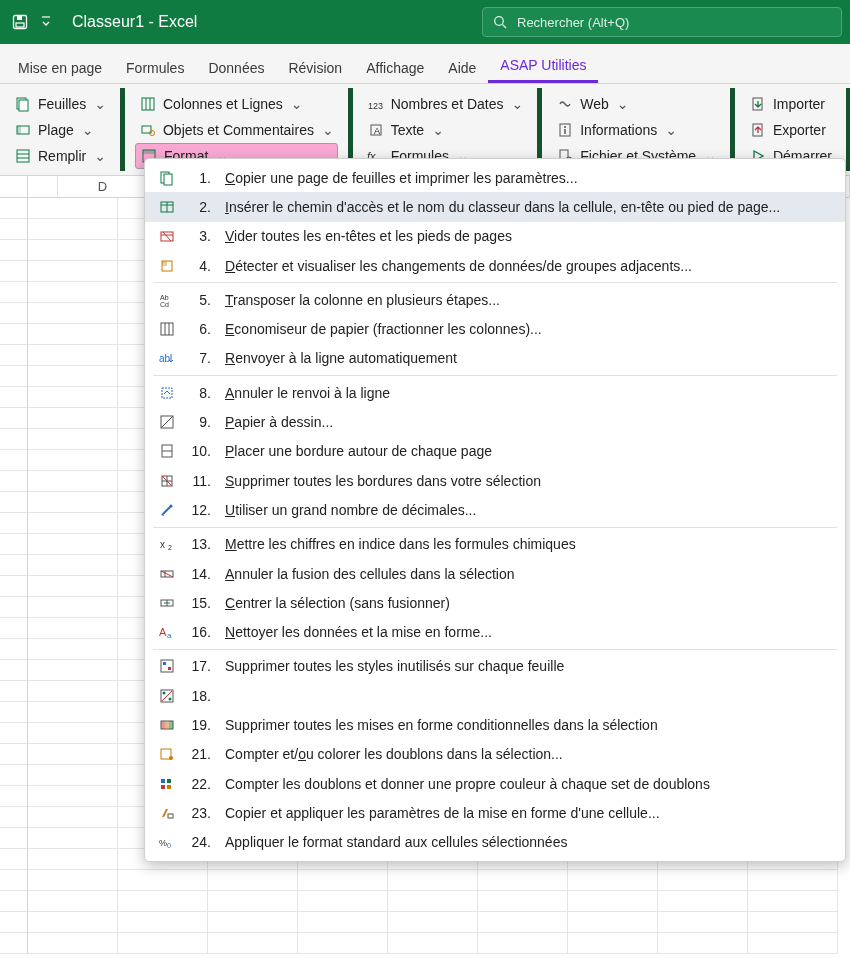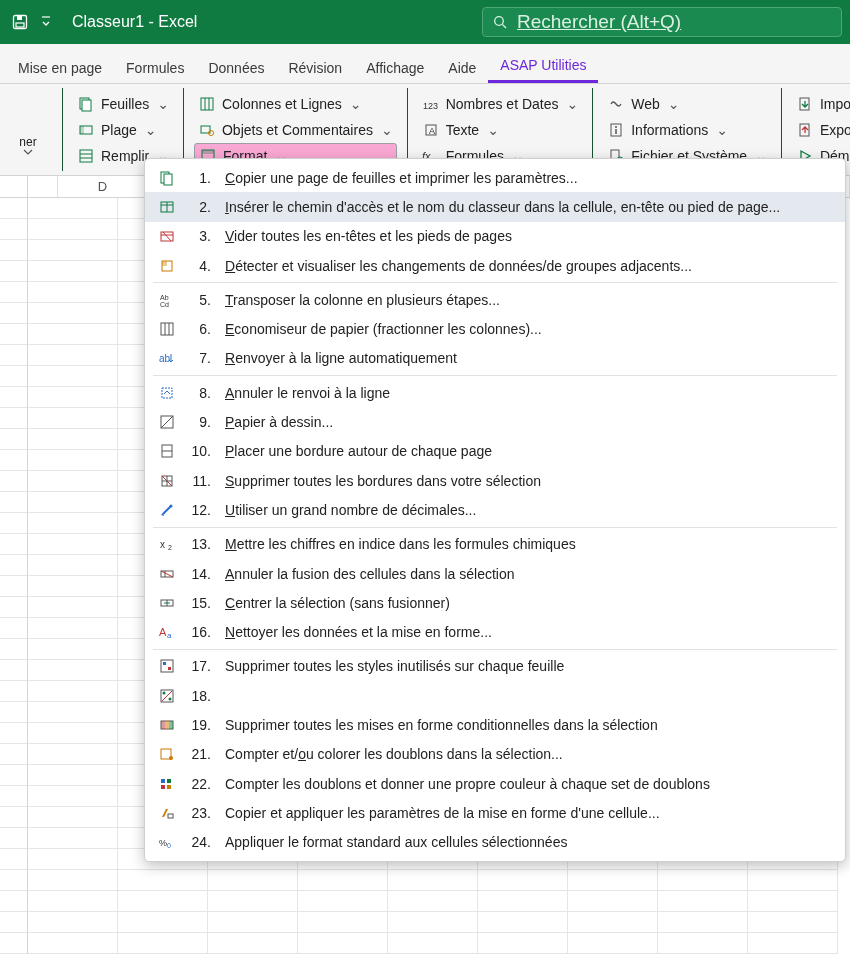--- a/index.html
+++ b/index.html
@@ -5,31 +5,31 @@
   * { box-sizing: border-box; margin: 0; padding: 0; font-family: "Segoe UI", Arial, sans-serif; }
   body { width: 850px; height: 958px; overflow: hidden; background: #fff; font-size: 13px; color: #222; }
 
   
   .titlebar { height: 44px; background: #0f7b41; display: flex; align-items: center; padding: 0 8px; color: #fff; }
   .titlebar .save-icon { width: 24px; height: 24px; display:flex; align-items:center; justify-content:center; margin-right:4px;}
   .titlebar .qat-more { width:20px; display:flex; align-items:center; justify-content:center; margin-right:16px;}
   .titlebar .title { font-size: 16px; font-weight:400; flex:0 0 auto; }
   .searchbox { margin-left: auto; height: 30px; width: 360px; background: #1b8a50; border-radius: 4px; display:flex; align-items:center; padding:0 10px; color:#d9f0e3; border:1px solid #4ba678;}
   .searchbox .srch-icon { margin-right:10px; display:flex;}
-  .searchbox input { background:transparent; border:none; outline:none; color:#d9f0e3; font-size:19px; flex:1;text-decoration:underline;}
+  .searchbox input { background:transparent; border:none; outline:none; color:#d9f0e3; font-size:13px; flex:1;}
   .searchbox input::placeholder { color:#d9f0e3; }
 
   
   .tabsbar { height: 40px; background:#f5f5f5; display:flex; align-items:flex-end; border-bottom:1px solid #d4d4d4; padding-left:6px;}
   .tab { padding: 8px 12px 7px; font-size:14px; color:#3a3a3a; cursor:pointer;}
   .tab.active { color:#6d28d9; border-bottom:3px solid #6d28d9; font-weight:400;}
 
   
   .ribbon { height: 92px; background:#f5f5f5; border-bottom:1px solid #d4d4d4; display:flex; padding: 4px 0 4px 0; position:relative;}
-  .rcol { border-right:1px solid #14532d; padding: 2px 10px; display:flex; flex-direction:column; justify-content:flex-end;}
+  .rcol { border-right:5px solid #14532d; padding: 2px 10px; display:flex; flex-direction:column; justify-content:flex-end;}
   .ritem { display:flex; align-items:center; gap:6px; height:26px; padding:0 4px; font-size:14px; white-space:nowrap;}
   .ritem.active { border:1px solid #9aa0a6; border-radius:3px; background:#f9a8d4;}
   .ritem .ic { width:18px; height:18px; display:flex; align-items:center; justify-content:center; color:#0f7b41;}
   .ritem .chev { margin-left:2px; color:#555;}
   .big-item { display:flex; flex-direction:column; align-items:center; justify-content:center; width:48px; height:80px; padding:2px;}
   .big-item .ic { width:32px; height:32px;}
   .big-item .lbl { font-size:12px; text-align:center; line-height:1.1;}
   .overflow-note { position:absolute; top:2px; right:6px; font-size:13px; color:#333;}
 
   
@@ -87,29 +87,20 @@
   <div class="tab">Mise en page</div>
   <div class="tab">Formules</div>
   <div class="tab">Données</div>
   <div class="tab">Révision</div>
   <div class="tab">Affichage</div>
   <div class="tab">Aide</div>
   <div class="tab active">ASAP Utilities</div>
 </div>
 
 <div class="ribbon">
-  <div class="rcol" style="padding-left:4px;">
-    <div class="big-item">
-      <span class="ic"></span>
-      <span class="lbl">ner</span>
-      <svg width="10" height="6" viewBox="0 0 10 6">
-          <path d="M1 1 L5 5 L9 1" fill="none" stroke="#555" stroke-width="1.2"></path>
-        </svg>
-    </div>
-  </div>
 
   <div class="rcol">
     <div class="ritem">
         <span class="ic">
           <svg width="16" height="16" viewBox="0 0 16 16">
             <rect x="2" y="2" width="9" height="11" fill="none" stroke="#0f7b41"></rect>
             <rect x="4" y="4" width="9" height="11" fill="#fff" stroke="#0f7b41"></rect>
           </svg>
         </span>
         <span>Feuilles</span>

